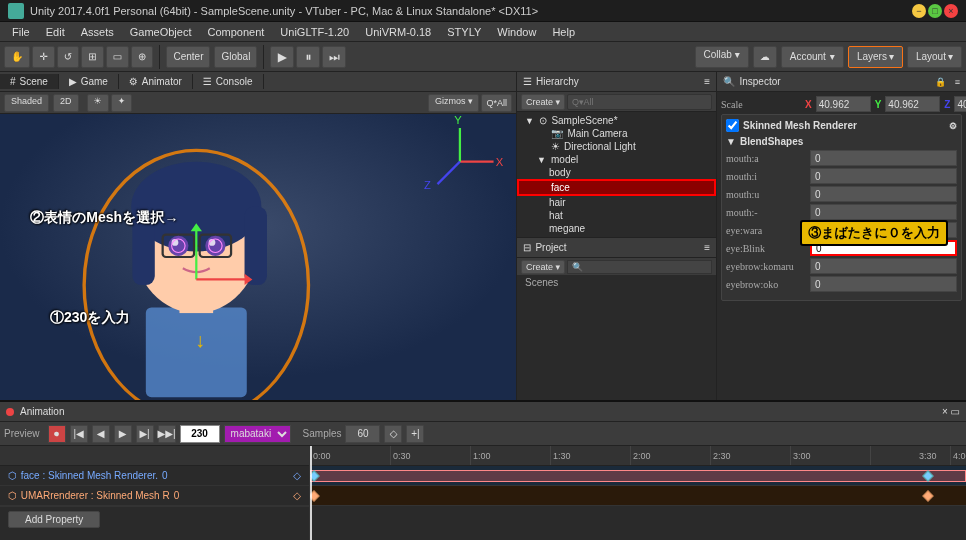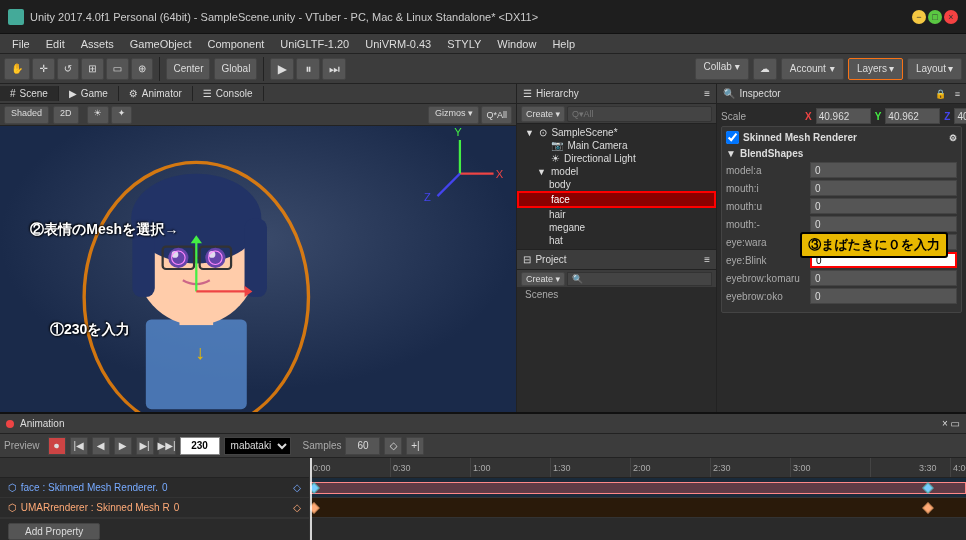--- a/index.html
+++ b/index.html
@@ -1,19 +1,19 @@
 <!DOCTYPE html>
 <html><head>
   <meta charset="utf-8">
   <style>
     * { box-sizing: border-box; margin: 0; padding: 0; }
     body { font-family: 'Segoe UI', Arial, sans-serif; font-size: 11px; background: #3c3c3c; color: #ddd; width: 966px; height: 540px; overflow: hidden; }
 
     
-    #title-bar { background: #1e1e1e; color: #ccc; height: 34px; display: flex; align-items: center; padding: 0 8px; font-size: 11px; border-bottom: 1px solid #111; }
+    #title-bar { background: #1e1e1e; color: #ccc; height: 22px; display: flex; align-items: center; padding: 0 8px; font-size: 11px; border-bottom: 1px solid #111; }
     #title-bar .title-icon { width: 16px; height: 16px; background: #4a9; border-radius: 2px; margin-right: 6px; display: inline-block; }
     #title-bar .title-text { flex: 1; }
     #title-bar .win-btns { display: flex; gap: 2px; }
     #title-bar .win-btn { width: 14px; height: 14px; border-radius: 50%; display: flex; align-items: center; justify-content: center; font-size: 9px; color: #333; cursor: pointer; }
     #title-bar .win-btn.min { background: #f5c842; }
     #title-bar .win-btn.max { background: #5ac742; }
     #title-bar .win-btn.close { background: #f54242; }
 
     
     #menu-bar { background: #3c3c3c; height: 20px; display: flex; align-items: center; padding: 0 4px; border-bottom: 1px solid #222; }
@@ -52,37 +52,37 @@
     .hierarchy-item { padding: 1px 8px; cursor: pointer; font-size: 10px; display: flex; align-items: center; gap: 4px; white-space: nowrap; }
     .hierarchy-item.selected-red { background: #aa2222; color: white; border: 1px solid red; }
     .expand-arrow { width: 10px; display: inline-block; font-size: 9px; }
 
     
     #inspector { width: 250px; background: #2a2a2a; border-left: 1px solid #222; display: flex; flex-direction: column; }
     #inspector-header { background: #3c3c3c; height: 20px; display: flex; align-items: center; padding: 0 6px; border-bottom: 1px solid #222; font-size: 10px; gap: 4px; }
     #inspector-content { flex: 1; overflow-y: auto; padding: 4px; }
     .inspector-section { margin-bottom: 4px; }
     .inspector-row { display: flex; align-items: center; margin-bottom: 2px; gap: 4px; }
-    .inspector-label { width: 80px; font-size: 10px; color: #aaa; flex-shrink: 0; }
+    .inspector-label { width: 80px; font-size: 10px; color: #aaa; flex-shrink: 0; font-family: Liberation Serif, serif; }
     .inspector-value { flex: 1; background: #555; border: 1px solid #444; color: #ddd; padding: 1px 4px; font-size: 10px; height: 16px; }
     .inspector-value.highlighted { border: 2px solid red; background: #fff; color: #000; }
     .inspector-section-title { font-size: 10px; color: #ddd; font-weight: bold; margin-bottom: 3px; display: flex; align-items: center; gap: 4px; }
     .inspector-component { border: 1px solid #444; background: #333; padding: 4px; margin-bottom: 4px; border-radius: 2px; }
     .component-header { display: flex; align-items: center; gap: 4px; margin-bottom: 4px; font-size: 10px; font-weight: bold; }
     .annotation-text { position: absolute; color: #fff; font-size: 14px; font-weight: bold; text-shadow: 1px 1px 2px #000, -1px -1px 2px #000; z-index: 10; white-space: nowrap; }
 
     
     #animation-panel { height: 140px; background: #2a2a2a; border-top: 2px solid #111; display: flex; flex-direction: column; }
     #animation-header { background: #3c3c3c; height: 20px; display: flex; align-items: center; padding: 0 6px; border-bottom: 1px solid #222; font-size: 10px; gap: 6px; }
     #animation-header .dot { width: 8px; height: 8px; border-radius: 50%; background: #e44; }
     #animation-toolbar { background: #3c3c3c; height: 24px; display: flex; align-items: center; padding: 0 4px; gap: 4px; border-bottom: 1px solid #222; }
     .anim-btn { background: #555; border: 1px solid #444; color: #ddd; width: 18px; height: 18px; display: flex; align-items: center; justify-content: center; font-size: 10px; cursor: pointer; border-radius: 1px; }
     .anim-btn.rec { background: #c44; }
     .anim-time-input { background: #fff; border: 1px solid #888; color: #000; width: 40px; height: 18px; font-size: 10px; text-align: center; font-weight: bold; }
-    .anim-clip-select { background: #000000; border: 1px solid #444; color: #ddd; height: 18px; font-size: 10px; padding: 0 2px; }
+    .anim-clip-select { background: #a21caf; border: 1px solid #444; color: #ddd; height: 18px; font-size: 10px; padding: 0 2px; }
     .anim-samples-label { font-size: 10px; color: #aaa; }
     .anim-samples-input { background: #555; border: 1px solid #444; color: #ddd; width: 35px; height: 18px; font-size: 10px; text-align: center; }
 
     #animation-tracks { display: flex; flex: 1; overflow: hidden; }
     #track-labels { width: 310px; background: #2a2a2a; border-right: 1px solid #333; overflow: hidden; }
     .track-label { height: 20px; display: flex; align-items: center; padding: 0 8px; font-size: 10px; border-bottom: 1px solid #333; gap: 4px; }
     .track-label.blue { color: #7af; }
     .track-label.orange { color: #fa7; }
     #track-timeline { flex: 1; background: #2a2a2a; overflow-x: auto; position: relative; }
     .timeline-header { height: 20px; background: #333; display: flex; align-items: center; border-bottom: 1px solid #222; position: relative; }
@@ -118,21 +118,21 @@
   </div>
 </div>
 
 <div id="menu-bar">
   <span class="menu-item">File</span>
   <span class="menu-item">Edit</span>
   <span class="menu-item">Assets</span>
   <span class="menu-item">GameObject</span>
   <span class="menu-item">Component</span>
   <span class="menu-item">UniGLTF-1.20</span>
-  <span class="menu-item">UniVRM-0.43</span>
+  <span class="menu-item">UniVRM-0.18</span>
   <span class="menu-item">STYLY</span>
   <span class="menu-item">Window</span>
   <span class="menu-item">Help</span>
 </div>
 
 <div id="toolbar">
   <div class="toolbar-group">
     <div class="tool-btn">✋</div>
     <div class="tool-btn">✛</div>
     <div class="tool-btn">↺</div>
@@ -297,24 +297,24 @@
         <div class="hierarchy-item" style="padding-left:32px;">
           <span>body</span>
         </div>
         <div class="hierarchy-item selected-red" style="padding-left:32px;background:#8b0000;border:2px solid red;">
           <span>face</span>
         </div>
         <div class="hierarchy-item" style="padding-left:32px;">
           <span>hair</span>
         </div>
         <div class="hierarchy-item" style="padding-left:32px;">
+          <span>hat</span>
+        </div>
+        <div class="hierarchy-item" style="padding-left:32px;">
           <span>megane</span>
-        </div>
-        <div class="hierarchy-item" style="padding-left:32px;">
-          <span>hat</span>
         </div>
         <div class="hierarchy-item" style="padding-left:32px;">
           <span>pias</span>
         </div>
 
       </div>
 
       <div style="background:#3c3c3c;height:20px;display:flex;align-items:center;padding:0 6px;border-top:1px solid #222;font-size:10px;">
         <span>⊟</span>
         <span style="margin-left:4px;">Project</span>
@@ -354,21 +354,21 @@
             <span>Skinned Mesh Renderer</span>
             <span style="margin-left:auto;font-size:9px;">⚙</span>
           </div>
 
           <div class="inspector-section">
             <div class="inspector-section-title">
               <span>▼</span>
               <span>BlendShapes</span>
             </div>
             <div class="inspector-row">
-              <span class="inspector-label">model:a</span>
+              <span class="inspector-label">mouth:a</span>
               <input type="text" class="inspector-value" value="0" style="">
             </div>
             <div class="inspector-row">
               <span class="inspector-label">mouth:i</span>
               <input type="text" class="inspector-value" value="0" style="">
             </div>
             <div class="inspector-row">
               <span class="inspector-label">mouth:u</span>
               <input type="text" class="inspector-value" value="0" style="">
             </div>

